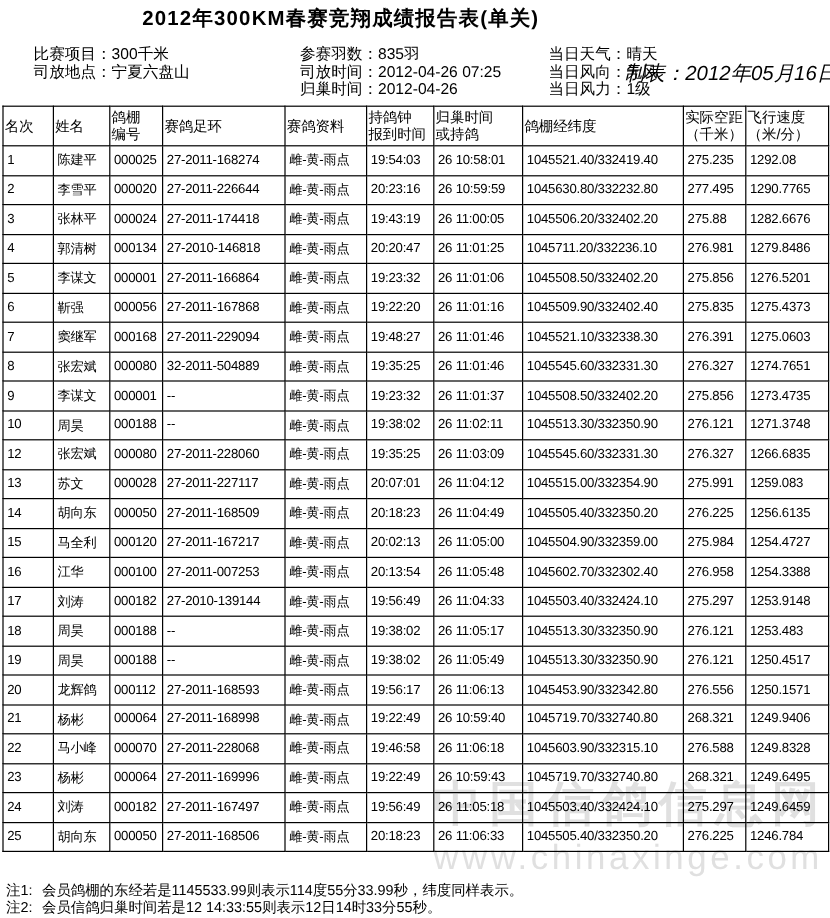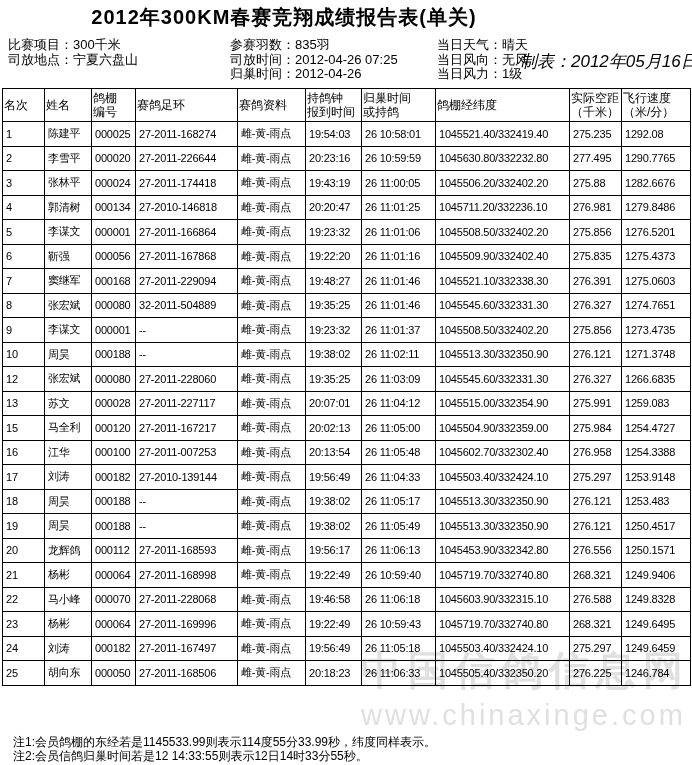--- a/index.html
+++ b/index.html
@@ -43,30 +43,31 @@
   .layer {
     position: relative;
     z-index: 1;
   }
   #title {
     position: absolute;
     top: 4px;
     left: 0;
     width: 568px;
     text-align: center;
-    font-size: 20px;
+    font-size: 17px;
     font-weight: bold;
     letter-spacing: 1px;
   }
   .infocol {
     position: absolute;
     top: 38px;
     font-size: 13px;
     line-height: 14.5px;
     white-space: nowrap;
+    margin-left: 20px;
   }
   #made-by {
     position: absolute;
     top: 50px;
     left: 520px;
     font-size: 17px;
     white-space: nowrap;
     font-style: italic;
   }
   #results-table {
@@ -106,21 +107,20 @@
     position: absolute;
     top: 736px;
     left: 5px;
     font-size: 12px;
     line-height: 13.5px;
     white-space: nowrap;
   }
   #notes .note-label {
     display: inline-block;
     width: 30px;
-    text-align: right;
   }
 </style>
 </head>
 <body>
 
 <div id="page">
 
   <div id="watermark" style="color: rgb(224, 224, 224);">
     <div class="wm-line1">中国信鸽信息网</div>
     <div class="wm-line2">www.chinaxinge.com</div>
@@ -318,20 +318,32 @@
             <td>000028</td>
             <td>27-2011-227117</td>
             <td>雌-黄-雨点</td>
             <td>20:07:01</td>
             <td>26 11:04:12</td>
             <td>1045515.00/332354.90</td>
             <td>275.991</td>
             <td>1259.083</td>
           </tr>
           <tr>
+            <td>14</td>
+            <td>胡向东</td>
+            <td>000050</td>
+            <td>27-2011-168509</td>
+            <td>雌-黄-雨点</td>
+            <td>20:18:23</td>
+            <td>26 11:04:49</td>
+            <td>1045505.40/332350.20</td>
+            <td>276.225</td>
+            <td>1256.6135</td>
+          </tr>
+          <tr>
             <td>15</td>
             <td>马全利</td>
             <td>000120</td>
             <td>27-2011-167217</td>
             <td>雌-黄-雨点</td>
             <td>20:02:13</td>
             <td>26 11:05:00</td>
             <td>1045504.90/332359.00</td>
             <td>275.984</td>
             <td>1254.4727</td>

